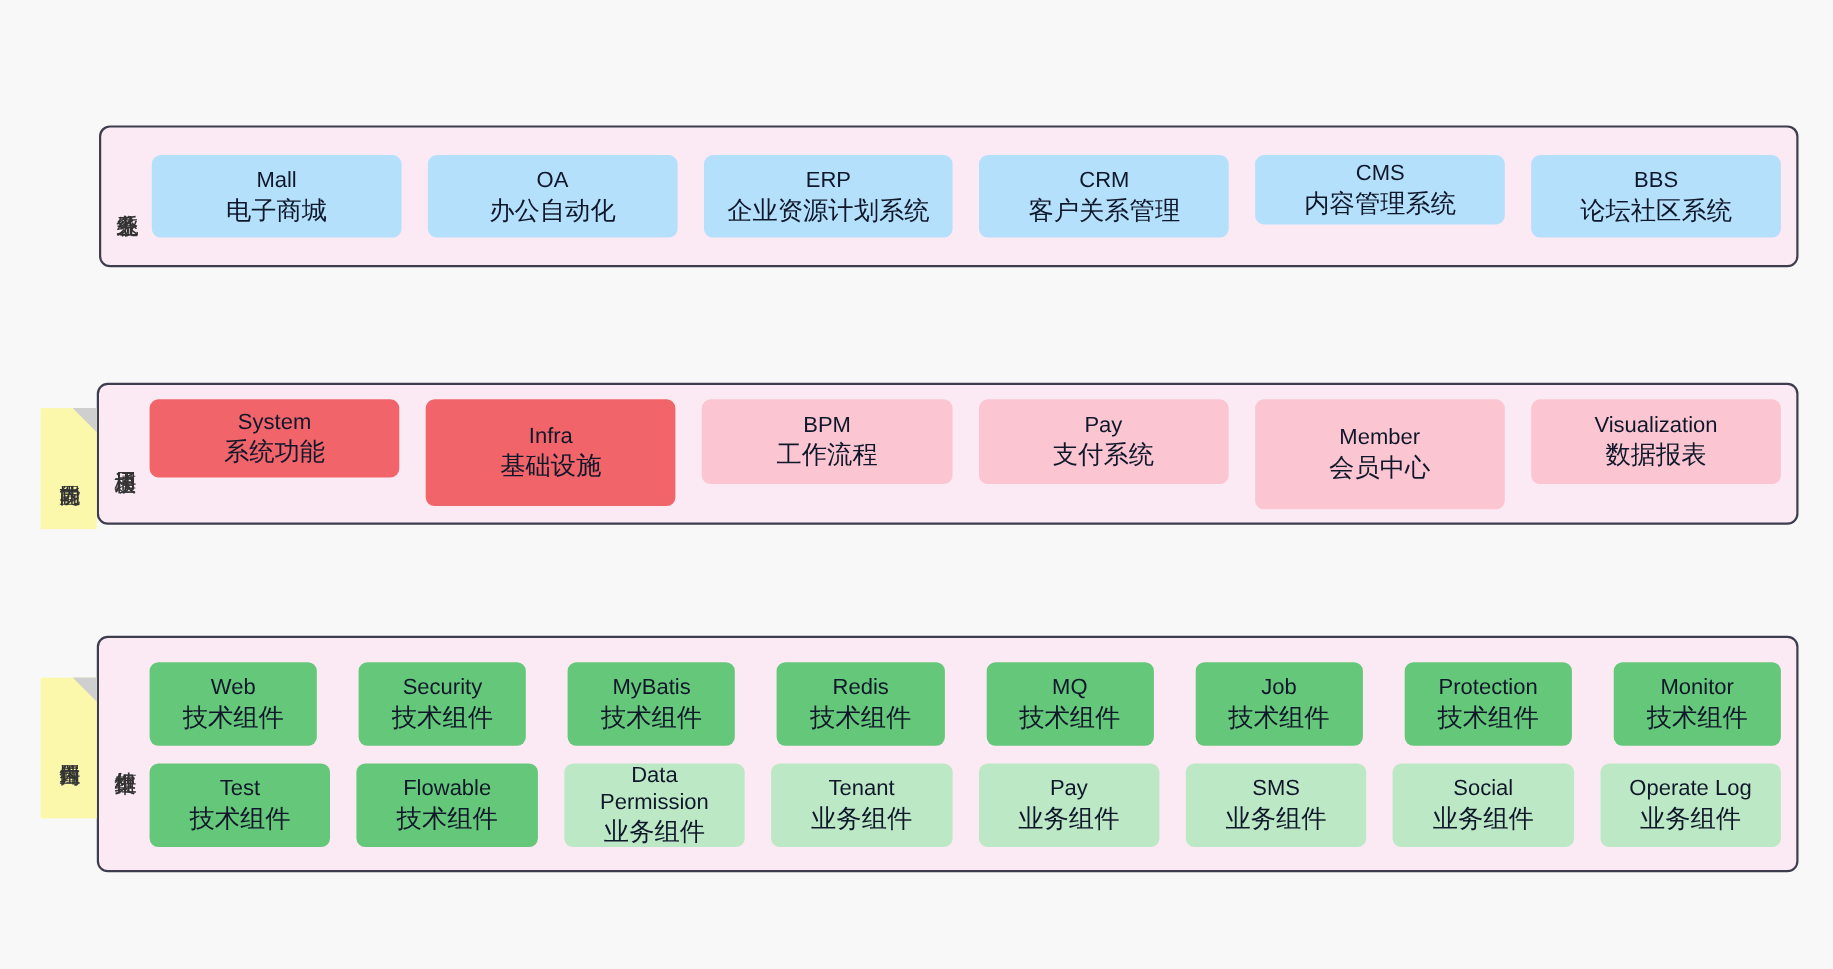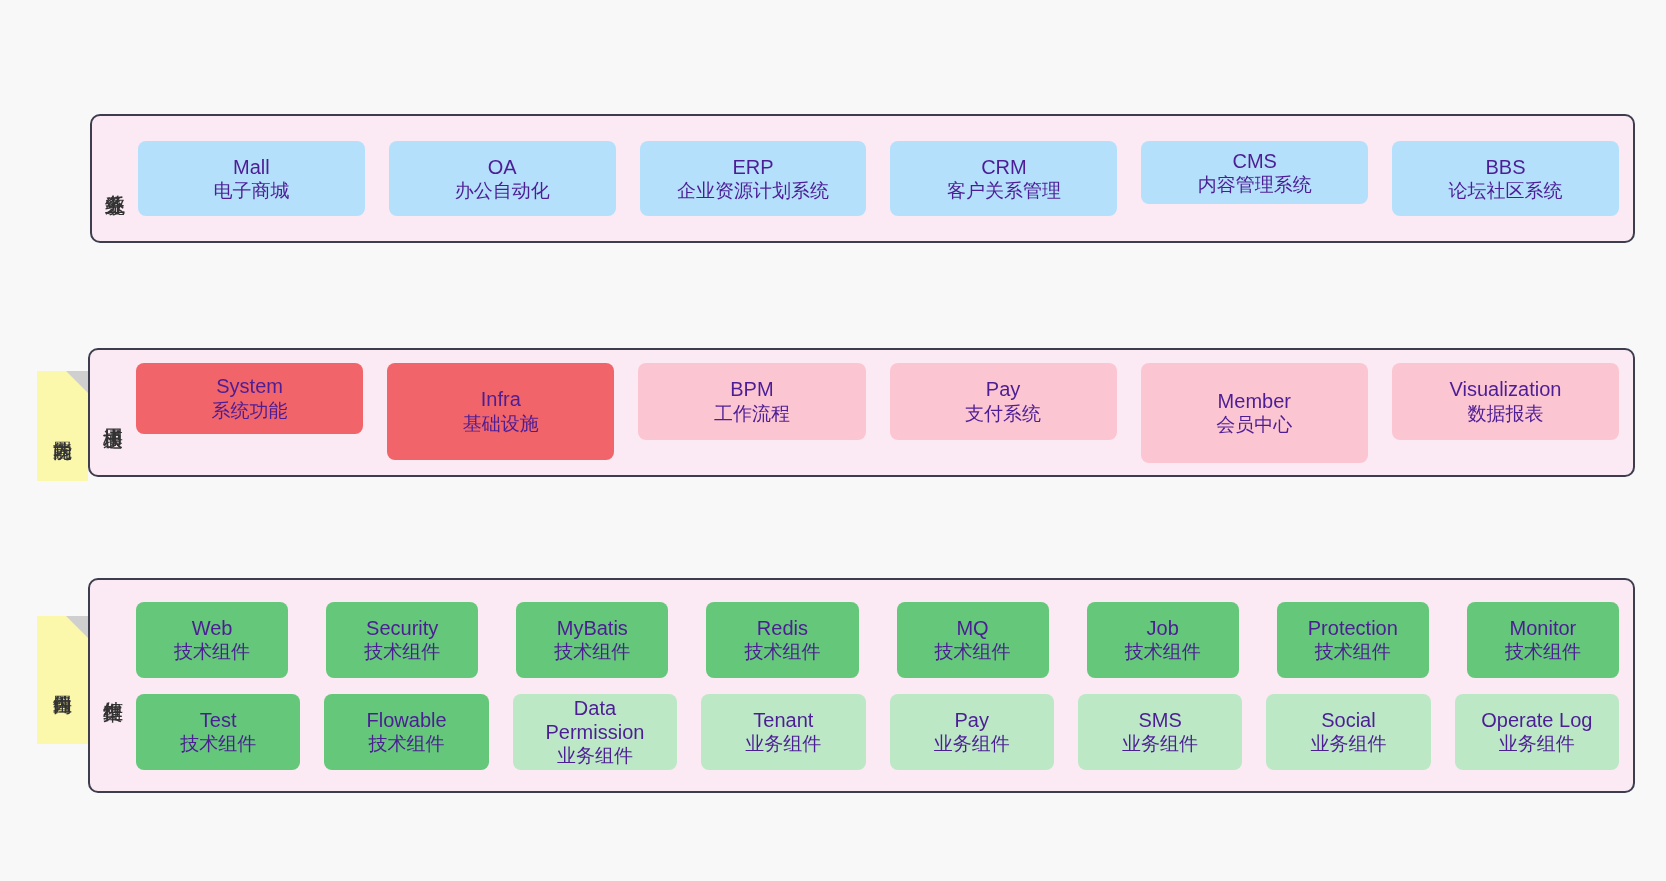--- a/index.html
+++ b/index.html
@@ -72,27 +72,27 @@
     flex: 1 1 0;
     border-radius: 8px;
     display: flex;
     flex-direction: column;
     align-items: center;
     justify-content: center;
     text-align: center;
     box-sizing: border-box;
     padding: 6px 6px;
     line-height: 1.22;
-    color: #4c1d95;
+    color: #0f172a;
   }
   .node .n-title {
     font-size: 20px;
   }
   .node .n-sub {
-    font-size: 19px;
+    font-size: 23px;
   }
 
   .blue   { background: #b5e0fb; }
   .redA   { background: #f1646a; }
   .pinkB  { background: #fbc6d2; }
   .greenA { background: #64c779; }
   .greenB { background: #bde8c6; }
 
   
   .sticky {

